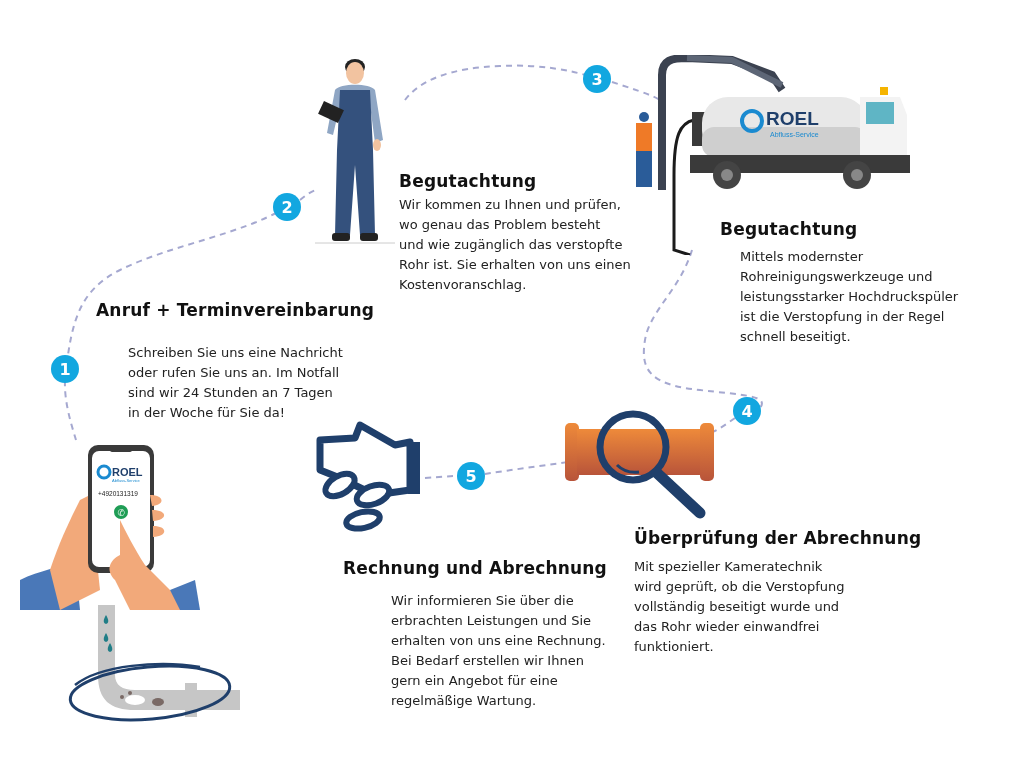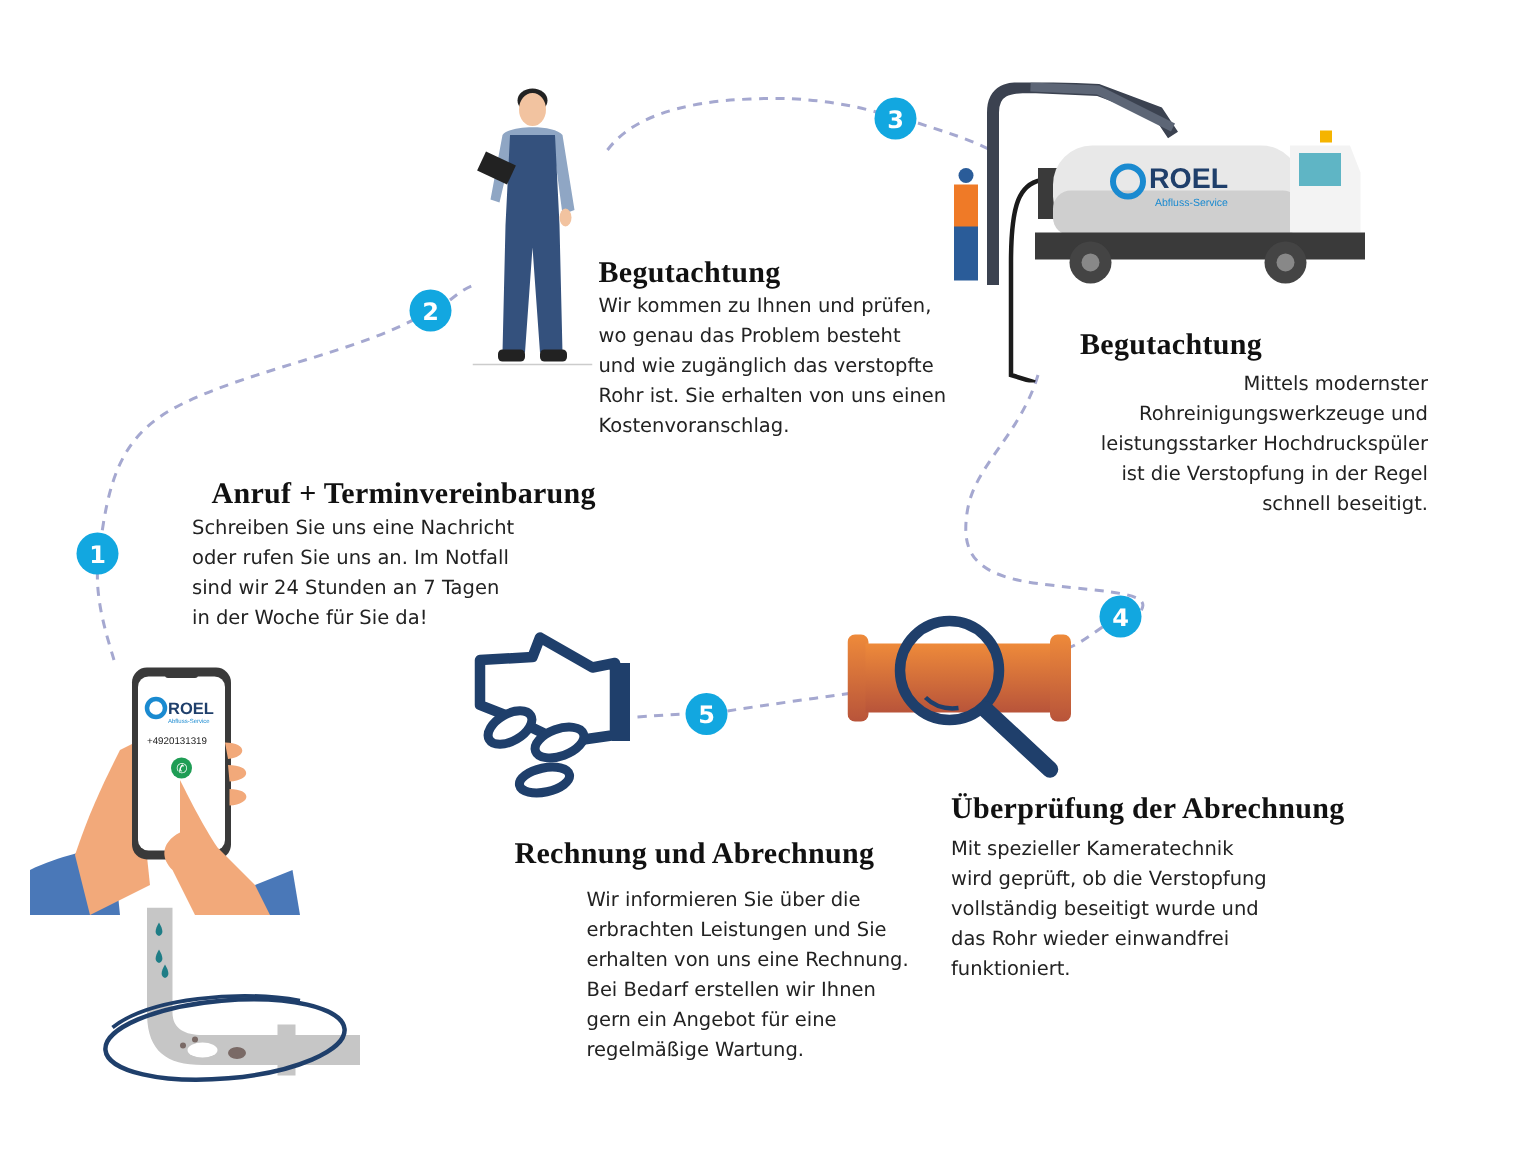--- a/index.html
+++ b/index.html
@@ -1,20 +1,20 @@
 <!DOCTYPE html>
 <html><head>
 <meta charset="utf-8">
 <style>
   html, body { margin:0; padding:0; background:#ffffff; }
   body { width:1024px; height:768px; position:relative; overflow:hidden; font-family:"DejaVu Sans", sans-serif; color:#1a1a1a; }
   .abs { position:absolute; }
   #path-svg { position:absolute; left:0; top:0; width:1024px; height:768px; }
   .badge { position:absolute; width:28px; height:28px; border-radius:50%; background:#12a7e0; color:#fff; font-weight:bold; font-size:16px; display:flex; align-items:center; justify-content:center; font-family:"DejaVu Sans", sans-serif; }
-  .step-title { position:absolute; font-weight:bold; font-size:20px; letter-spacing:0.2px; color:#111; white-space:nowrap;font-family:Liberation Serif, serif; }
+  .step-title { position:absolute; font-weight:bold; font-size:17px; letter-spacing:0.2px; color:#111; white-space:nowrap; }
   .step-text { position:absolute; font-size:13px; line-height:20px; color:#222; white-space:pre-line; }
 </style>
 </head>
 <body>
 
 <svg id="path-svg" viewBox="0 0 1024 768">
   <g fill="none" stroke="#a5a8d0" stroke-width="2" stroke-dasharray="6 5">
     <path d="M76 440 C70 420 62 395 66 370 C72 320 80 290 120 270 C170 245 240 235 285 208"></path>
     <path d="M300 200 C305 196 310 192 316 190"></path>
     <path d="M405 100 C420 80 450 68 500 66 C540 64 570 70 596 78"></path>
@@ -129,35 +129,35 @@
     <ellipse cx="48" cy="100" rx="17" ry="8" fill="#fff" stroke="#1f3f6b" stroke-width="6" transform="rotate(-12 48 100)"></ellipse>
   </svg>
 </div>
 
 <div class="badge" style="left:51px; top:355px;">1</div>
 <div class="badge" style="left:273px; top:193px;">2</div>
 <div class="badge" style="left:583px; top:65px;">3</div>
 <div class="badge" style="left:733px; top:397px;">4</div>
 <div class="badge" style="left:457px; top:462px;">5</div>
 
-<div class="step-title" style="left:96px; top:318px;margin-left:45px;">Anruf + Terminvereinbarung</div>
+<div class="step-title" style="left:96px; top:300px;">Anruf + Terminvereinbarung</div>
 <div class="step-text" style="left:96px; top:343px; width:260px;margin-left:32px;">Schreiben Sie uns eine Nachricht
 oder rufen Sie uns an. Im Notfall
 sind wir 24 Stunden an 7 Tagen
 in der Woche für Sie da!</div>
 
 <div class="step-title" style="left:399px; top:171px;">Begutachtung</div>
 <div class="step-text" style="left:399px; top:195px; width:250px;">Wir kommen zu Ihnen und prüfen,
 wo genau das Problem besteht
 und wie zugänglich das verstopfte
 Rohr ist. Sie erhalten von uns einen
 Kostenvoranschlag.</div>
 
 <div class="step-title" style="left:720px; top:219px;">Begutachtung</div>
-<div class="step-text" style="left:702px; top:247px; width:250px;text-align:right;">Mittels modernster
+<div class="step-text" style="left:740px; top:247px; width:250px;">Mittels modernster
 Rohreinigungswerkzeuge und
 leistungsstarker Hochdruckspüler
 ist die Verstopfung in der Regel
 schnell beseitigt.</div>
 
 <div class="step-title" style="left:634px; top:528px;">Überprüfung der Abrechnung</div>
 <div class="step-text" style="left:634px; top:557px; width:280px;">Mit spezieller Kameratechnik
 wird geprüft, ob die Verstopfung
 vollständig beseitigt wurde und
 das Rohr wieder einwandfrei

